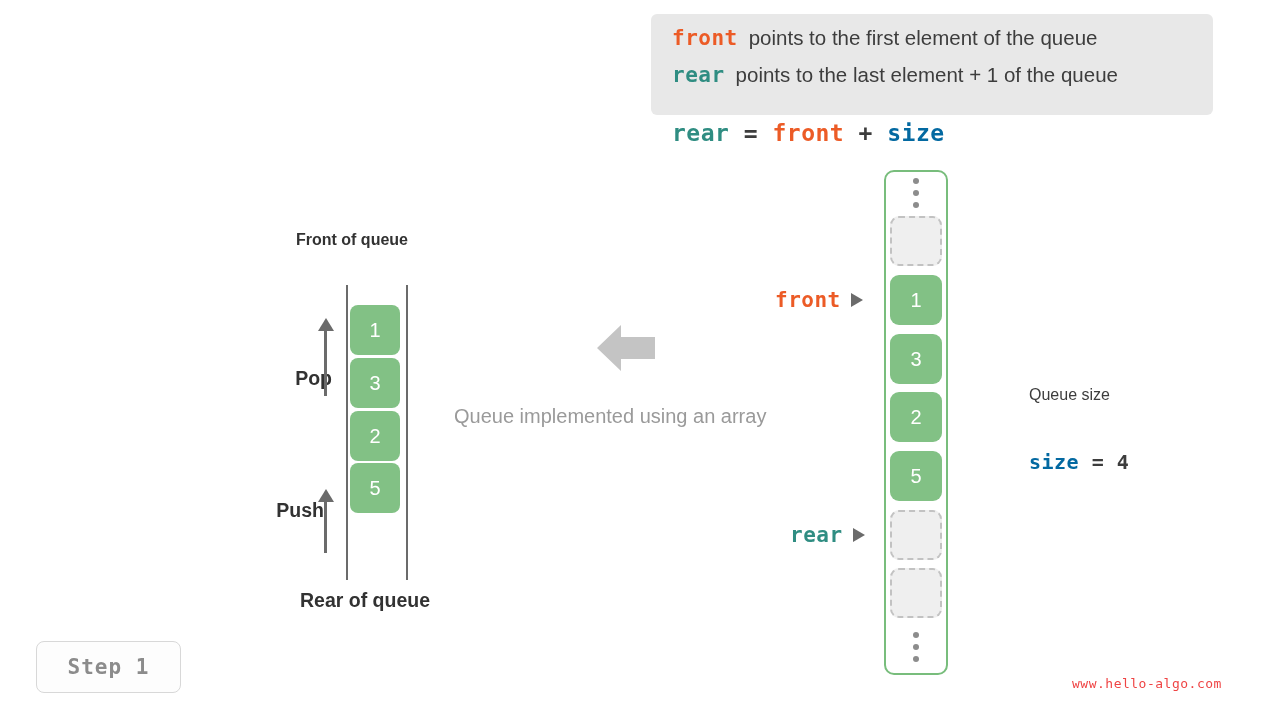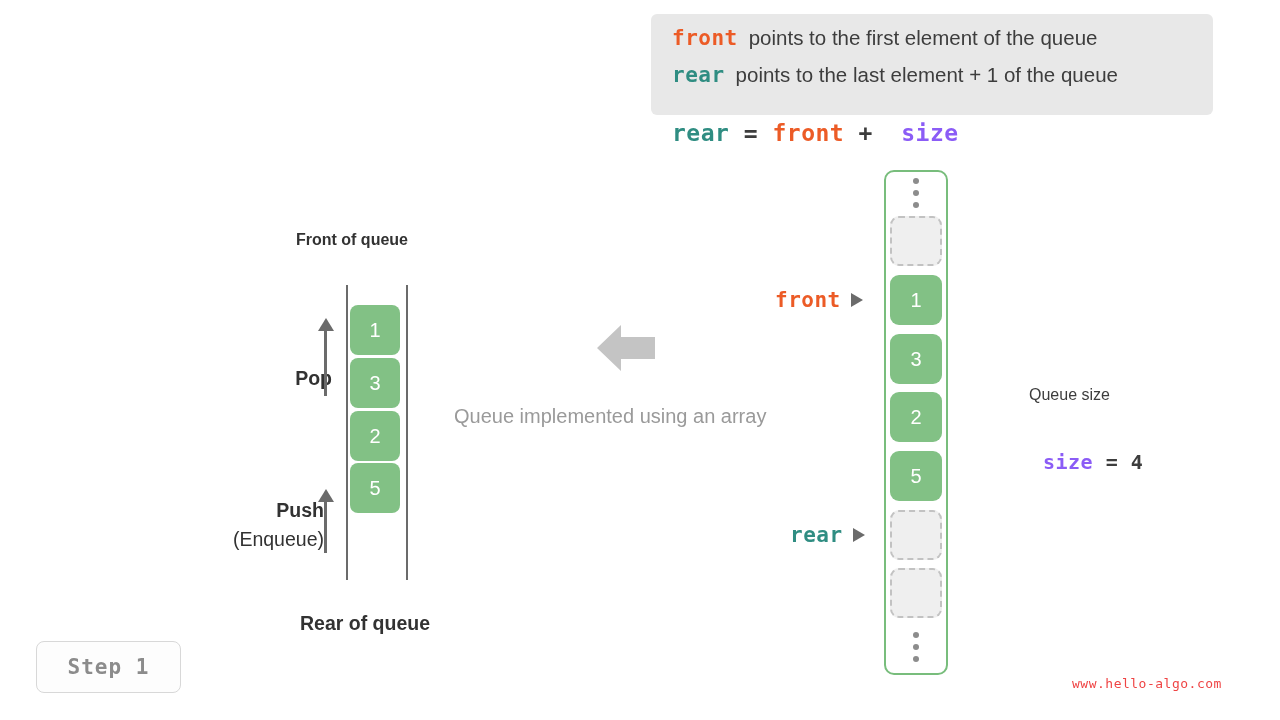--- a/index.html
+++ b/index.html
@@ -35,21 +35,21 @@
     white-space: pre;
   }
   .kw {
     font-family: "DejaVu Sans Mono", monospace;
     font-weight: bold;
     font-size: 21px;
     letter-spacing: 0.5px;
   }
   .kw-front { color: #ec5b26; }
   .kw-rear  { color: #2f8d82; }
-  .kw-size  { color: #8b5cf6; margin-left: 14px; }
+  .kw-size  { color: #0369a1; }
   .legend-text {
     font-size: 20.5px;
     color: #3d3d3d;
     margin-left: 11px;
   }
 
   
   #formula {
     left: 672px;
     top: 120px;
@@ -66,21 +66,21 @@
   #front-of-queue-label {
     left: 296px;
     top: 231px;
     font-size: 16px;
     font-weight: bold;
     color: #323232;
     white-space: nowrap;
   }
   #rear-of-queue-label {
     left: 300px;
-    top: 612px;
+    top: 589px;
     font-size: 19.5px;
     font-weight: bold;
     color: #323232;
     white-space: nowrap;
   }
   .rail {
     width: 2px;
     background: #6b6b6b;
     top: 285px;
     height: 295px;
@@ -300,21 +300,20 @@
 <div class="abs op-label" id="pop-label">
   <span class="op-title">Pop</span>
 </div>
 <div class="abs up-arrow" id="pop-arrow">
   <span class="head"></span>
   <span class="shaft"></span>
 </div>
 
 <div class="abs op-label" id="push-label">
   <span class="op-title">Push</span>
-  <span class="op-sub">(Enqueue)</span>
 </div>
 <div class="abs up-arrow" id="push-arrow">
   <span class="head"></span>
   <span class="shaft"></span>
 </div>
 
 <div class="abs" id="rear-of-queue-label">Rear of queue</div>
 
 <svg class="abs" id="big-arrow" viewBox="0 0 58 46">
   <polygon points="0,23 24,0 24,12 58,12 58,34 24,34 24,46" fill="#c4c4c4"></polygon>

